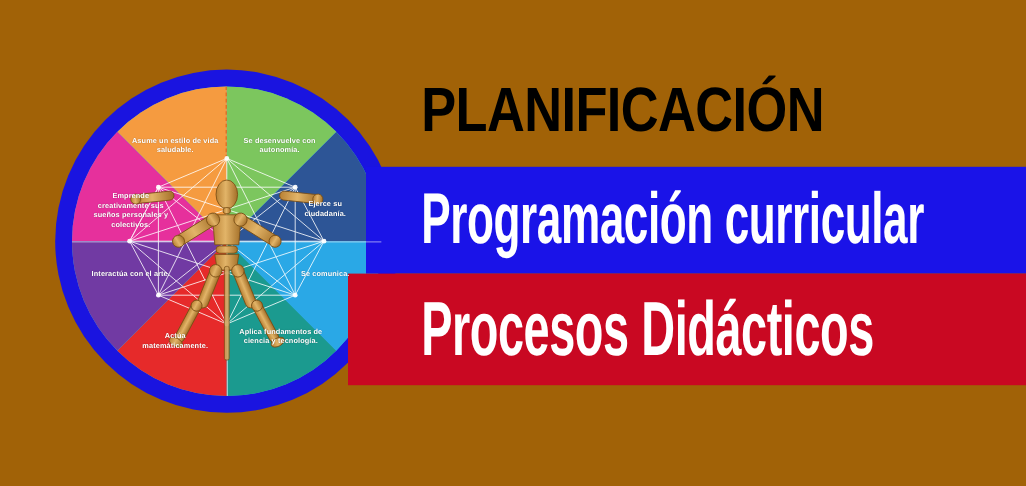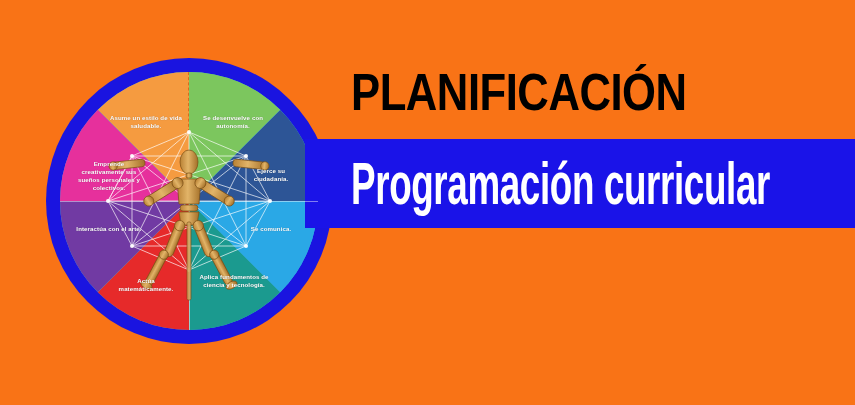--- a/index.html
+++ b/index.html
@@ -3,21 +3,21 @@
 <meta charset="utf-8">
 <style>
   html,body{margin:0;padding:0;}
   body{
     width:855px;height:405px;
     background:#e3f6f4;
     font-family:"Liberation Sans", sans-serif;
     overflow:hidden;
     position:relative;
   }
-  #stage{position:absolute;left:0;top:0;width:855px;height:405px;background:#f97316;}
+  #stage{position:absolute;left:0;top:0;width:855px;height:405px;background:#a16207;}
 
   
   #wheel-wrap{
     position:absolute;left:46px;top:58px;width:286px;height:286px;
   }
   #wheel-ring{
     position:absolute;left:0;top:0;width:286px;height:286px;
     border-radius:50%;
     background:#1a14e0;
   }
@@ -241,14 +241,17 @@
 
     </div>
   </div>
 
   <div id="title-planificacion">PLANIFICACIÓN</div>
 
   <div id="banner-blue">
     <div class="btxt">Programación curricular</div>
   </div>
 
+  <div id="banner-red">
+    <div class="btxt">Procesos Didácticos</div>
+  </div>
 
 </div>
 
 </body></html>

